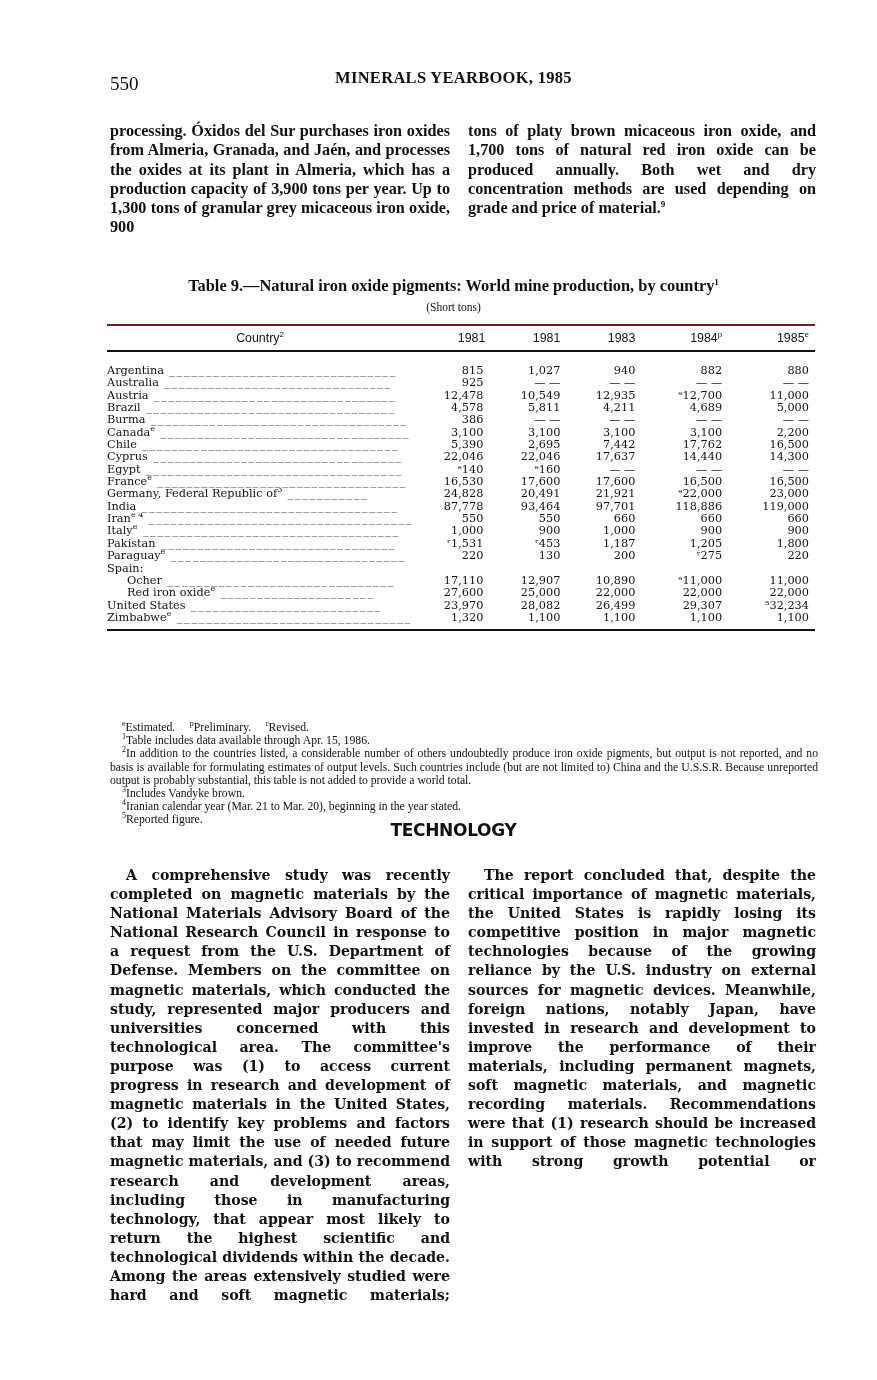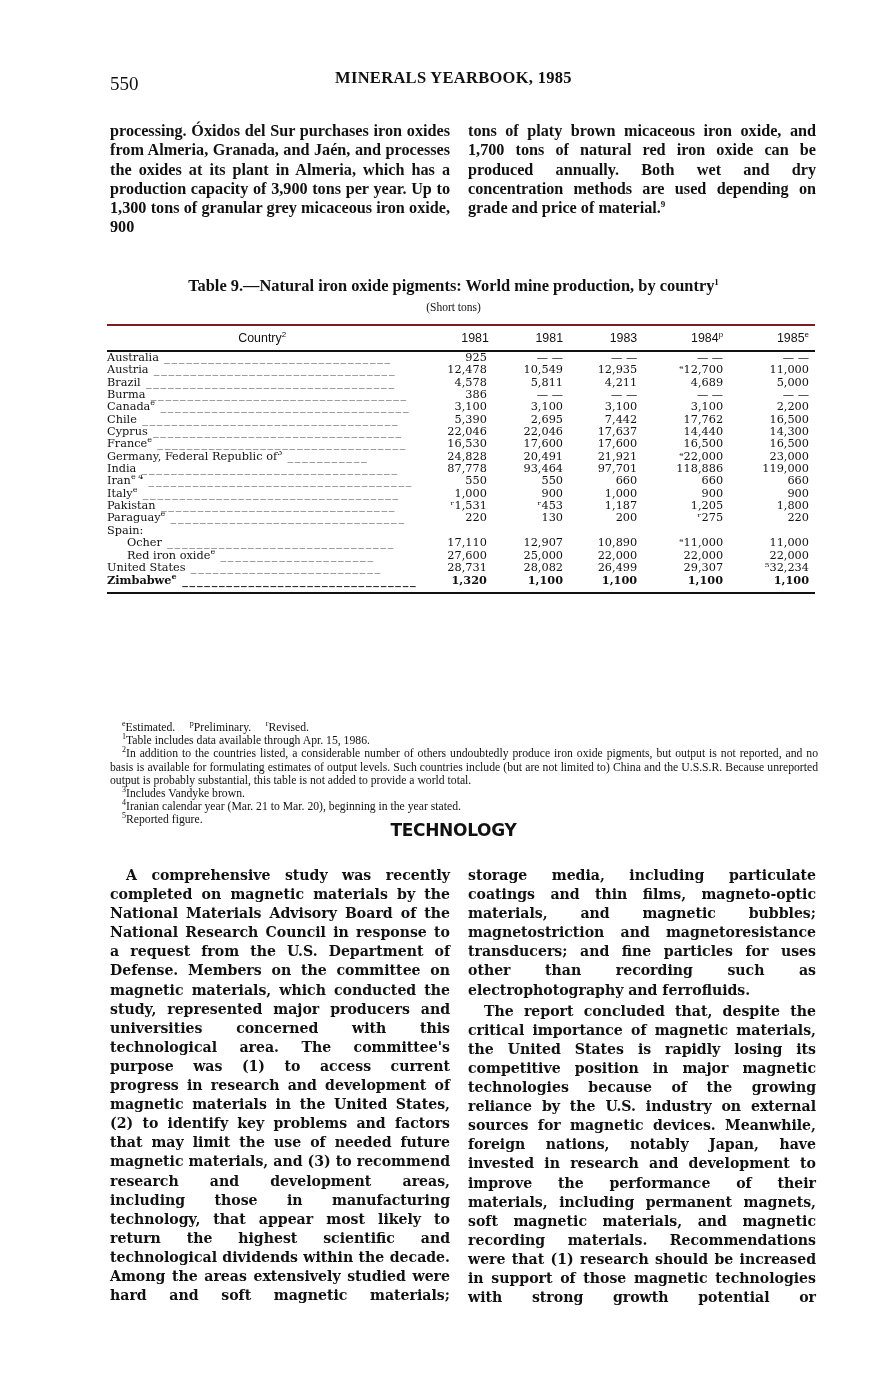--- a/index.html
+++ b/index.html
@@ -23,21 +23,21 @@
   table.data { width: 708px; border-collapse: collapse; font-family: "DejaVu Serif", serif; font-size: 11.3px; }
   table.data thead th { font-weight: normal; font-family: Liberation Sans, sans-serif; font-size: 12.4px; height: 24px; border-top: 2px solid #7f1d1d; border-bottom: 2px solid #111; padding: 0; }
   table.data th.country-h { text-align: center; width: 300px; }
   table.data th.year-h { text-align: right; padding-right: 6px; }
   table.data tbody tr.first td { padding-top: 13px; }
   table.data tbody td { padding: 0; line-height: 12.35px; height: 12.35px; white-space: nowrap; }
   table.data tbody td.country { text-align: left; overflow: hidden; }
   table.data tbody td.num { text-align: right; padding-right: 6px; }
   table.data tbody td.num.c1 { padding-right: 8px; }
   table.data tbody tr.last td { padding-bottom: 5px; }
-  table.data tbody tr.endline td { border-bottom: 2px solid #111; font-weight: bold; }
+  table.data tbody tr.endline td { border-bottom: 2px solid #111; }
   .leader { color: #222; letter-spacing: 1.7px; }
   .indent1 { padding-left: 20px; margin-top: 12px; }
   sup.s { font-size: 8px; vertical-align: super; line-height: 0; }
 
   .footnotes { position: absolute; left: 110px; top: 708px; width: 708px; font-family: "Liberation Serif", serif; font-size: 11.7px; line-height: 13.2px; margin-top: 13px; }
   .footnotes p { margin: 0; text-indent: 12px; text-align: justify; }
 
   .section-heading { position: absolute; left: 0; width: 877px; top: 820px; text-align: center; font-family: "DejaVu Sans", sans-serif; font-weight: bold; font-size: 17px; letter-spacing: -0.3px; padding-left: 30px; box-sizing: border-box; }
 </style>
 </head>
@@ -62,20 +62,28 @@
       <tr id="thead-row">
           <th class="country-h"><span>Country</span><sup class="s">2</sup></th>
           <th class="year-h"><span>1981</span></th>
           <th class="year-h"><span>1981</span></th>
           <th class="year-h"><span>1983</span></th>
           <th class="year-h"><span>1984</span><sup class="s">p</sup></th>
           <th class="year-h"><span>1985</span><sup class="s">e</sup></th>
         </tr>
     </thead>
     <tbody id="tbody">
+        <tr class="first">
+          <td class="country"><span><span>Argentina</span><span class="leader"> _______________________________</span></span></td>
+          <td class="num c1">815</td>
+          <td class="num c2">1,027</td>
+          <td class="num c3">940</td>
+          <td class="num c4">882</td>
+          <td class="num c5">880</td>
+        </tr>
         <tr>
           <td class="country"><span><span>Australia</span><span class="leader"> _______________________________</span></span></td>
           <td class="num c1">925</td>
           <td class="num c2">— —</td>
           <td class="num c3">— —</td>
           <td class="num c4">— —</td>
           <td class="num c5">— —</td>
         </tr>
         <tr>
           <td class="country"><span><span>Austria</span><span class="leader"> _________________________________</span></span></td>
@@ -119,20 +127,28 @@
         </tr>
         <tr>
           <td class="country"><span><span>Cyprus</span><span class="leader"> __________________________________</span></span></td>
           <td class="num c1">22,046</td>
           <td class="num c2">22,046</td>
           <td class="num c3">17,637</td>
           <td class="num c4">14,440</td>
           <td class="num c5">14,300</td>
         </tr>
         <tr>
+          <td class="country"><span><span>Egypt</span><span class="leader"> ___________________________________</span></span></td>
+          <td class="num c1">ᵉ140</td>
+          <td class="num c2">ᵉ160</td>
+          <td class="num c3">— —</td>
+          <td class="num c4">— —</td>
+          <td class="num c5">— —</td>
+        </tr>
+        <tr>
           <td class="country"><span><span>France</span><sup class="s">e</sup><span class="leader"> __________________________________</span></span></td>
           <td class="num c1">16,530</td>
           <td class="num c2">17,600</td>
           <td class="num c3">17,600</td>
           <td class="num c4">16,500</td>
           <td class="num c5">16,500</td>
         </tr>
         <tr>
           <td class="country"><span><span>Germany, Federal Republic of</span><sup class="s">3</sup><span class="leader"> ___________</span></span></td>
           <td class="num c1">24,828</td>
@@ -200,21 +216,21 @@
         <tr>
           <td class="country"><span class="indent1"><span>Red iron oxide</span><sup class="s">e</sup><span class="leader"> _____________________</span></span></td>
           <td class="num c1">27,600</td>
           <td class="num c2">25,000</td>
           <td class="num c3">22,000</td>
           <td class="num c4">22,000</td>
           <td class="num c5">22,000</td>
         </tr>
         <tr>
           <td class="country"><span><span>United States</span><span class="leader"> __________________________</span></span></td>
-          <td class="num c1">28,731</td>
+          <td class="num c1">23,970</td>
           <td class="num c2">28,082</td>
           <td class="num c3">26,499</td>
           <td class="num c4">29,307</td>
           <td class="num c5">⁵32,234</td>
         </tr>
         <tr class="last endline">
           <td class="country"><span><span>Zimbabwe</span><sup class="s">e</sup><span class="leader"> ________________________________</span></span></td>
           <td class="num c1">1,320</td>
           <td class="num c2">1,100</td>
           <td class="num c3">1,100</td>
@@ -235,15 +251,14 @@
       <p><sup class="s">5</sup><span>Reported figure.</span></p>
     </div>
 </div>
 
 <div class="section-heading">TECHNOLOGY</div>
 
 <div class="col col-left-bottom">
   <p class="indent last-line-justify">A comprehensive study was recently completed on magnetic materials by the National Materials Advisory Board of the National Research Council in response to a request from the U.S. Department of Defense. Members on the committee on magnetic materials, which conducted the study, represented major producers and universities concerned with this technological area. The committee's purpose was (1) to access current progress in research and development of magnetic materials in the United States, (2) to identify key problems and factors that may limit the use of needed future magnetic materials, and (3) to recommend research and development areas, including those in manufacturing technology, that appear most likely to return the highest scientific and technological dividends within the decade. Among the areas extensively studied were hard and soft magnetic materials;</p>
 </div>
 <div class="col col-right-bottom">
-  <p>storage media, including particulate coatings and thin films, magneto-optic materials, and magnetic bubbles; magnetostriction and magnetoresistance transducers; and fine particles for uses other than recording such as electrophotography and ferrofluids.</p>
   <p class="indent last-line-justify">The report concluded that, despite the critical importance of magnetic materials, the United States is rapidly losing its competitive position in major magnetic technologies because of the growing reliance by the U.S. industry on external sources for magnetic devices. Meanwhile, foreign nations, notably Japan, have invested in research and development to improve the performance of their materials, including permanent magnets, soft magnetic materials, and magnetic recording materials. Recommendations were that (1) research should be increased in support of those magnetic technologies with strong growth potential or</p>
 </div>
 
 </body></html>

